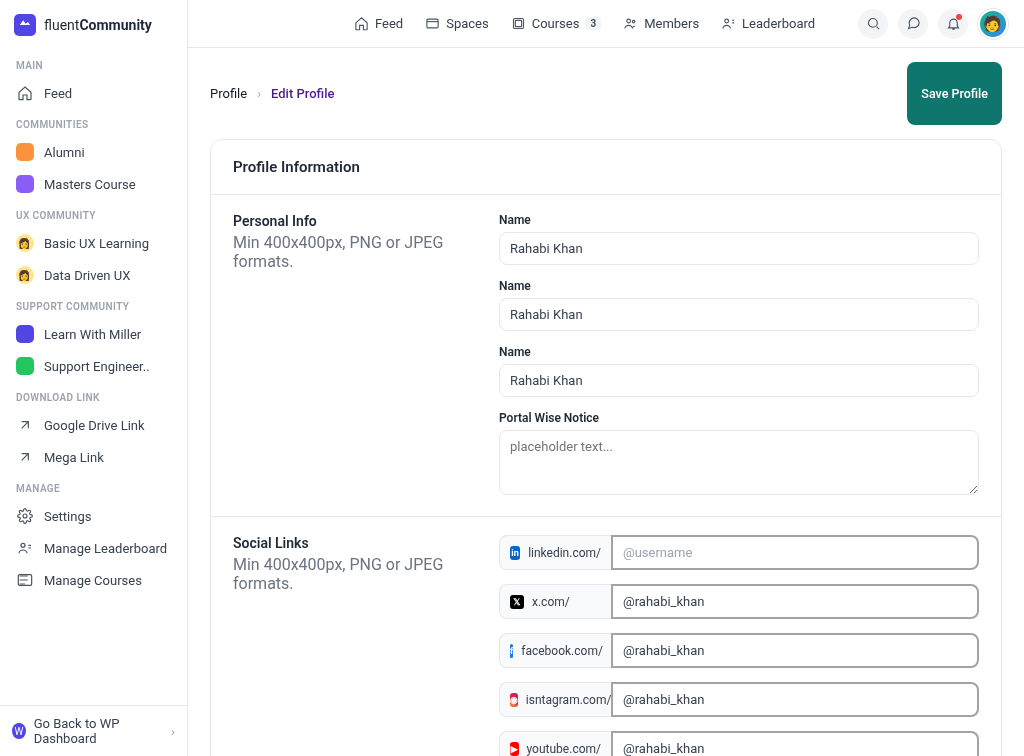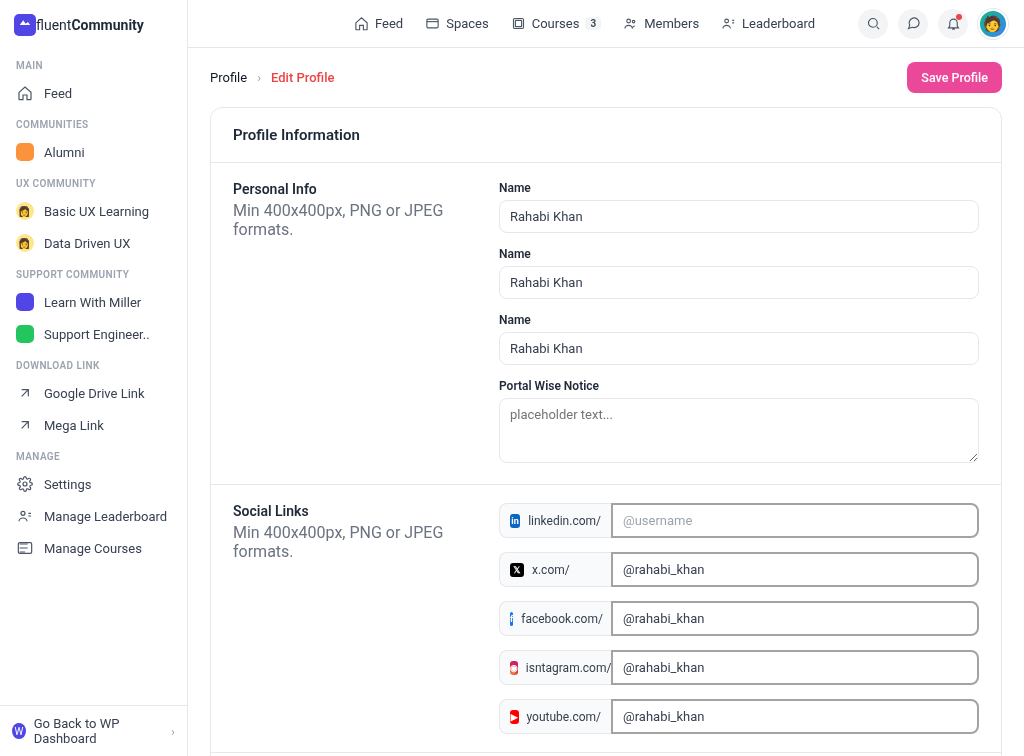--- a/index.html
+++ b/index.html
@@ -1,21 +1,21 @@
 <!DOCTYPE html>
 <html><head>
 <meta charset="utf-8">
 <style>
 * { margin:0; padding:0; box-sizing:border-box; font-family:-apple-system,BlinkMacSystemFont,"Segoe UI",Roboto,sans-serif; }
 body { background:#fff; color:#1f2937; font-size:13px; }
 .app { display:flex; width:1024px; height:756px; overflow:hidden; }
 
 
 .sidebar { width:188px; border-right:1px solid #e5e7eb; display:flex; flex-direction:column; position:relative; }
-.logo-row { display:flex; align-items:center; padding:14px 14px 10px; }
+.logo-row { display:flex; align-items:center; gap:8px; padding:14px 14px 10px; }
 .logo-mark { width:22px; height:22px; background:#4f46e5; border-radius:5px; display:flex; align-items:center; justify-content:center; }
 .logo-mark svg { width:14px; height:14px; fill:#fff; }
 .logo-text { font-size:14px; font-weight:400; color:#1f2937; }
 .logo-text b { font-weight:700; }
 .side-scroll { flex:1; overflow:auto; padding:4px 8px 8px; }
 .sect-h { font-size:10px; font-weight:600; letter-spacing:.04em; color:#9ca3af; padding:10px 8px 6px; text-transform:uppercase; }
 .nav-item { display:flex; align-items:center; gap:10px; padding:7px 8px; border-radius:6px; color:#374151; cursor:pointer; font-size:13px; }
 .nav-ic { width:18px; height:18px; display:flex; align-items:center; justify-content:center; color:#4b5563; flex:none; }
 .nav-ic svg { width:16px; height:16px; stroke:currentColor; fill:none; stroke-width:1.8; }
 .sq { width:18px; height:18px; border-radius:5px; flex:none; }
@@ -34,23 +34,23 @@
 .top-right { margin-left:auto; display:flex; align-items:center; gap:10px; }
 .circ-btn { width:30px;height:30px;border-radius:50%;background:#f3f4f6;display:flex;align-items:center;justify-content:center;cursor:pointer; position:relative;}
 .circ-btn svg { width:15px;height:15px;stroke:#4b5563;fill:none;stroke-width:1.8;}
 .dot { position:absolute; top:5px; right:6px; width:6px;height:6px;background:#ef4444;border-radius:50%;}
 .avatar { width:30px;height:30px;border-radius:50%;background:linear-gradient(135deg,#10b981,#3b82f6);border:2px solid #fff;box-shadow:0 0 0 1px #e5e7eb;display:flex;align-items:center;justify-content:center;font-size:15px;}
 
 
 .page-head { display:flex; align-items:center; padding:14px 22px; }
 .crumb { display:flex; align-items:center; gap:10px; font-size:13px;}
 .crumb .sep { color:#9ca3af; }
-.crumb .cur { color:#ef4444; font-weight:500;}
+.crumb .cur { color:#4c1d95; font-weight:500;}
 .crumb .p1 { color:#111827;}
-.save-btn { margin-left:auto; background:#ec4899; color:#fff; border:none; padding:8px 14px; border-radius:8px; font-size:12.5px; font-weight:500; cursor:pointer;}
+.save-btn { margin-left:auto; background:#0f766e; color:#fff; border:none; padding:24px 14px; border-radius:8px; font-size:12.5px; font-weight:500; cursor:pointer;}
 .content { flex:1; overflow:auto; padding:0 22px 22px; }
 
 
 .card { border:1px solid #e5e7eb; border-radius:12px; max-width:880px; margin:0 auto; background:#fff;}
 .card-title { font-size:15px; font-weight:600; padding:18px 22px; }
 .subsection { border-top:1px solid #e5e7eb; padding:18px 22px; display:flex; gap:36px; }
 .subsection:first-of-type { border-top:1px solid #e5e7eb; }
 .sub-left { width:230px; flex:none; }
 .sub-left h3 { font-size:14px; font-weight:600; margin-bottom:4px;}
 .sub-left p { font-size:16px; color:#6b7280; }
@@ -87,20 +87,24 @@
             </svg>
           </span>
         <span>Feed</span>
       </div>
 
       <div class="sect-h">COMMUNITIES</div>
       <div class="nav-item">
         <span class="sq" style="background:#fb923c"></span>
         <span>Alumni</span>
       </div>
+      <div class="nav-item">
+        <span class="sq" style="background:#8b5cf6"></span>
+        <span>Masters Course</span>
+      </div>
 
       <div class="sect-h">UX COMMUNITY</div>
       <div class="nav-item">
         <span class="avc">👩</span>
         <span>Basic UX Learning</span>
       </div>
       <div class="nav-item">
         <span class="avc">👩</span>
         <span>Data Driven UX</span>
       </div>

